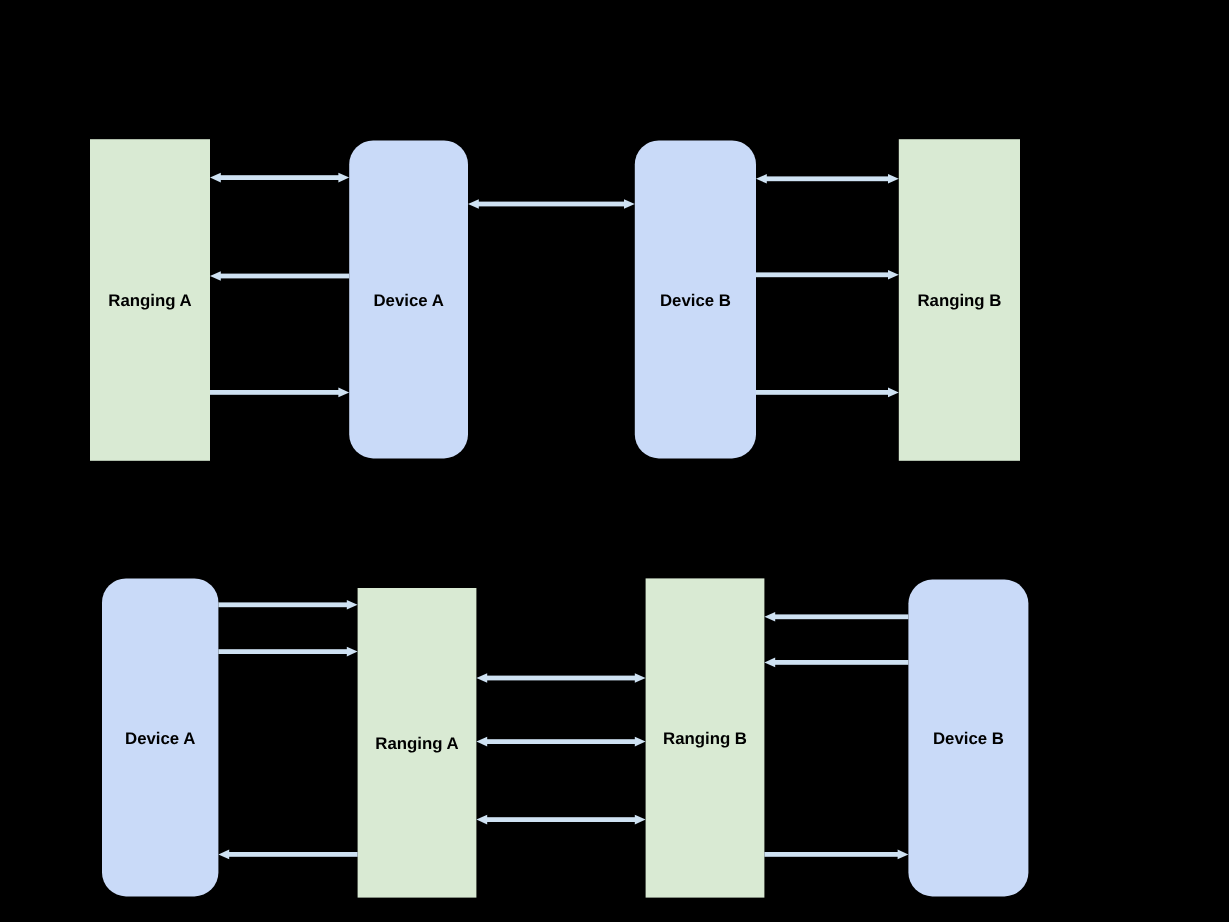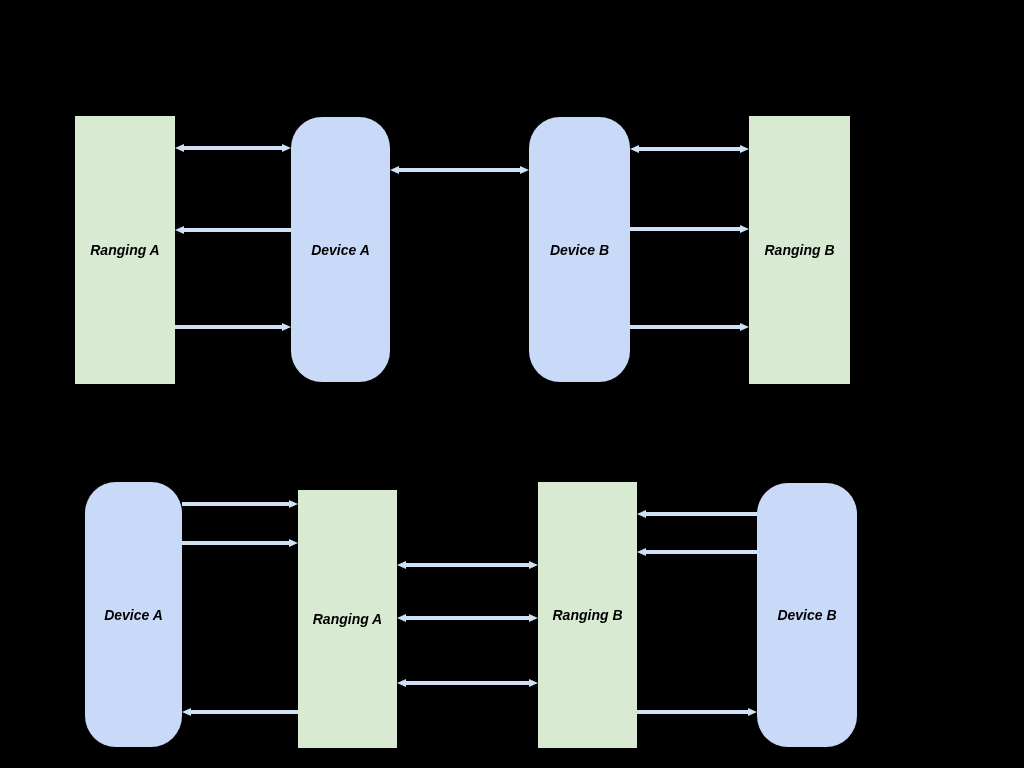--- a/index.html
+++ b/index.html
@@ -7,41 +7,40 @@
     padding: 0;
     background: #000000;
     font-family: "Liberation Sans", sans-serif;
   }
   #canvas {
     position: relative;
     width: 884px;
     height: 768px;
     background: var(--c-bg, #000000);
     overflow: hidden;
-    font-style: italic;
   }
   .diagram {
     position: absolute;
     left: 0; top: 0;
     width: 100%; height: 100%;
   }
   .box {
     position: absolute;
     display: flex;
     align-items: center;
     justify-content: center;
     box-sizing: border-box;
   }
   .box.ranging {
     background: var(--c-ranging, #d9ead3);
     border-radius: 0;
   }
   .box.device {
     background: var(--c-device, #c9daf8);
-    border-radius: 31px;
+    border-radius: 20px;
   }
   .box-label {
     font-size: 14px;
     font-weight: bold;
     color: var(--c-text, #000000);
     white-space: nowrap;
     user-select: none;
   }
   .arrow {
     position: absolute;

